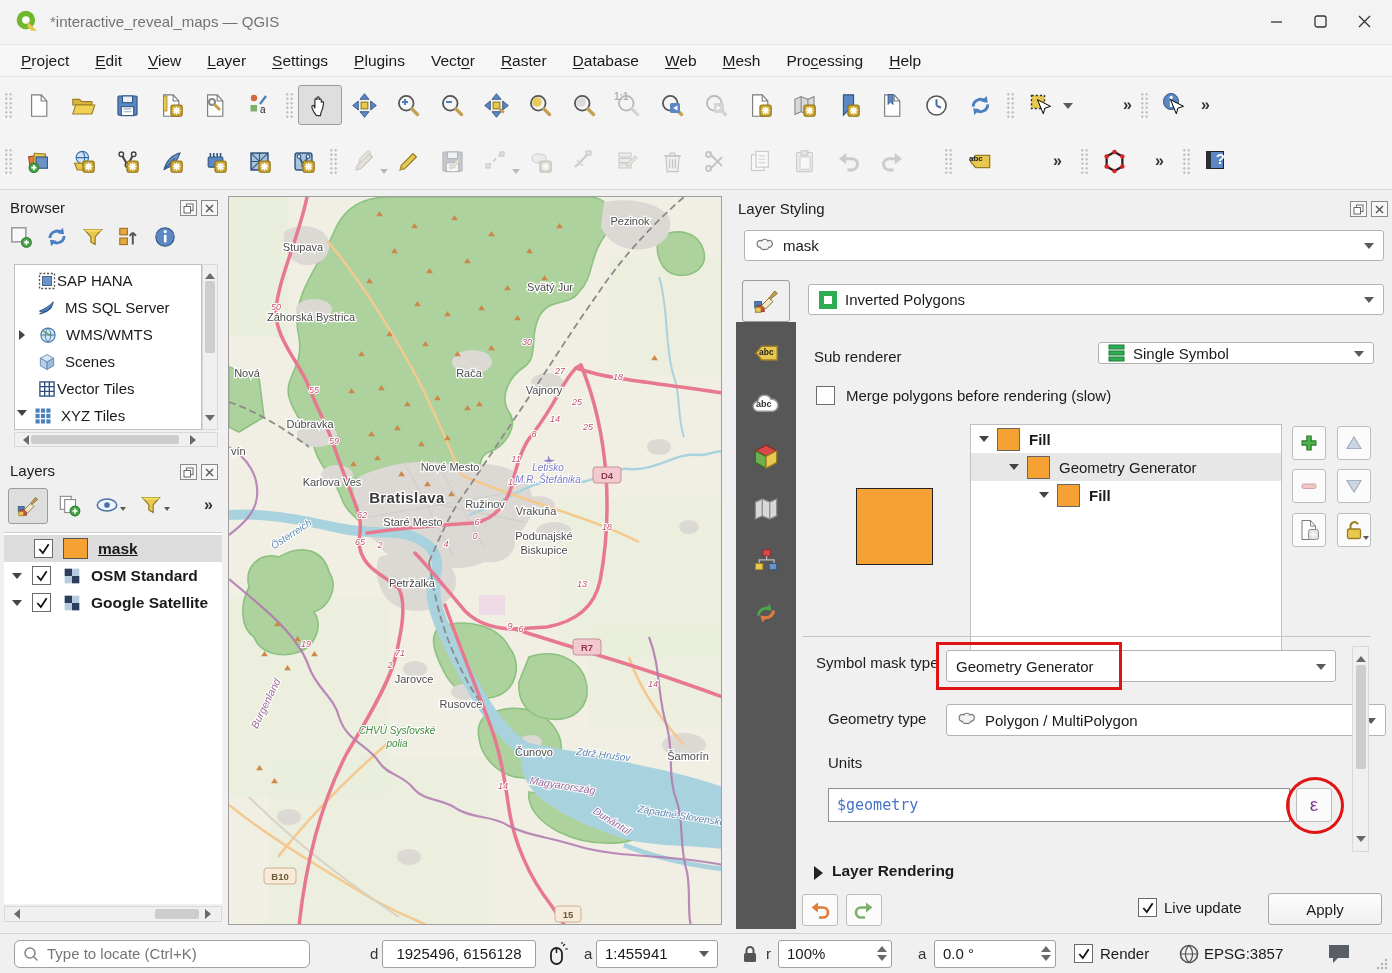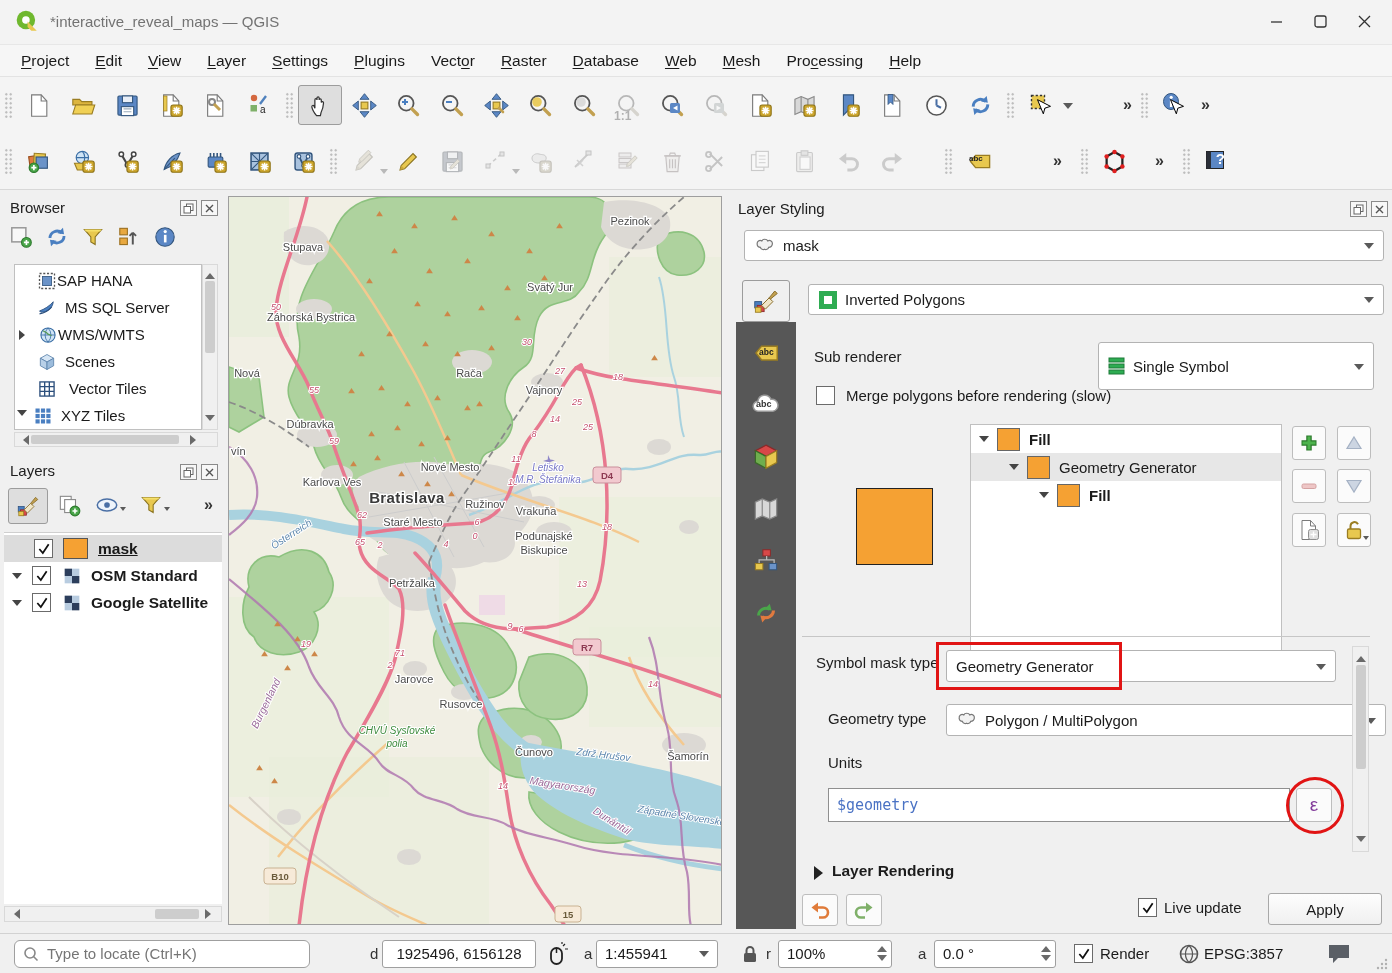--- a/index.html
+++ b/index.html
@@ -460,21 +460,21 @@
     <div class="tbtn">
         <svg>
           <use href="#i-mag"></use>
           <circle cx="10" cy="10" r="4.8" fill="#d8d8d8" opacity=".9"></circle>
         </svg>
       </div>
     <div class="tbtn dis">
         <svg>
           <use href="#i-mag"></use>
         </svg>
-        <span class="ovl" style="left:8px;top:24px;font-size:12px;color:#444">1:1</span>
+        <span class="ovl" style="left:8px;top:6px;font-size:10px;color:#444">1:1</span>
       </div>
     <div class="tbtn">
         <svg>
           <use href="#i-mag"></use>
           <rect x="11" y="11" width="10" height="10" rx="1.5" fill="#5b87c5"></rect>
           <path d="M18.5 13.5v5l-4.5-2.5z" fill="#fff"></path>
         </svg>
       </div>
     <div class="tbtn dis">
         <svg>
@@ -727,35 +727,35 @@
           <svg class="ticon">
             <use href="#i-mssql" width="20" height="20"></use>
           </svg>
           <span style="margin-left:8px">MS SQL Server</span>
         </div>
       <div class="trow" style="top:56px">
           <span class="tcar r" style="margin-right:8px"></span>
           <svg class="ticon">
             <use href="#i-globe" width="20" height="20"></use>
           </svg>
-          <span style="">WMS/WMTS</span>
+          <span style="margin-left:8px">WMS/WMTS</span>
         </div>
       <div class="trow" style="top:83px">
           <span style="width:22px"></span>
           <svg class="ticon">
             <use href="#i-scenes" width="20" height="20"></use>
           </svg>
           <span style="margin-left:8px">Scenes</span>
         </div>
       <div class="trow" style="top:110px">
           <span style="width:22px"></span>
           <svg class="ticon">
             <use href="#i-vtiles" width="20" height="20"></use>
           </svg>
-          <span style="margin-left:12px">Vector Tiles</span>
+          <span style="margin-left:0">Vector Tiles</span>
         </div>
       <div class="trow" style="top:137px">
           <span class="tcar d" style="margin:0 6px 0 2px"></span>
           <svg class="ticon">
             <use href="#i-xyz" width="20" height="20"></use>
           </svg>
           <span style="margin-left:8px">XYZ Tiles</span>
         </div>
     </div>
     <div class="abs sb" style="left:198px;top:68px;width:16px;height:166px">
@@ -1116,21 +1116,21 @@
     <div class="combo" style="left:78px;top:88px;width:576px;height:31px">
       <svg style="width:20px;height:20px">
           <rect x="1" y="1" width="18" height="18" fill="#2eac52"></rect>
           <rect x="6" y="6" width="8" height="8" fill="#fff"></rect>
         </svg>
       <span>Inverted Polygons</span>
       <span class="dar"></span>
     </div>
 
     <span class="abs lbl" style="left:84px;top:152px">Sub renderer</span>
-    <div class="combo" style="left:368px;top:146px;width:276px;height:48px">
+    <div class="combo" style="left:368px;top:146px;width:276px;height:22px">
       <svg style="width:18px;height:18px">
           <g fill="#2eac52" stroke="#1c7a38">
             <rect x="1" y="1" width="15" height="4"></rect>
             <rect x="1" y="7" width="15" height="4"></rect>
             <rect x="1" y="13" width="15" height="4"></rect>
           </g>
         </svg>
       <span>Single Symbol</span>
       <span class="dar"></span>
     </div>

